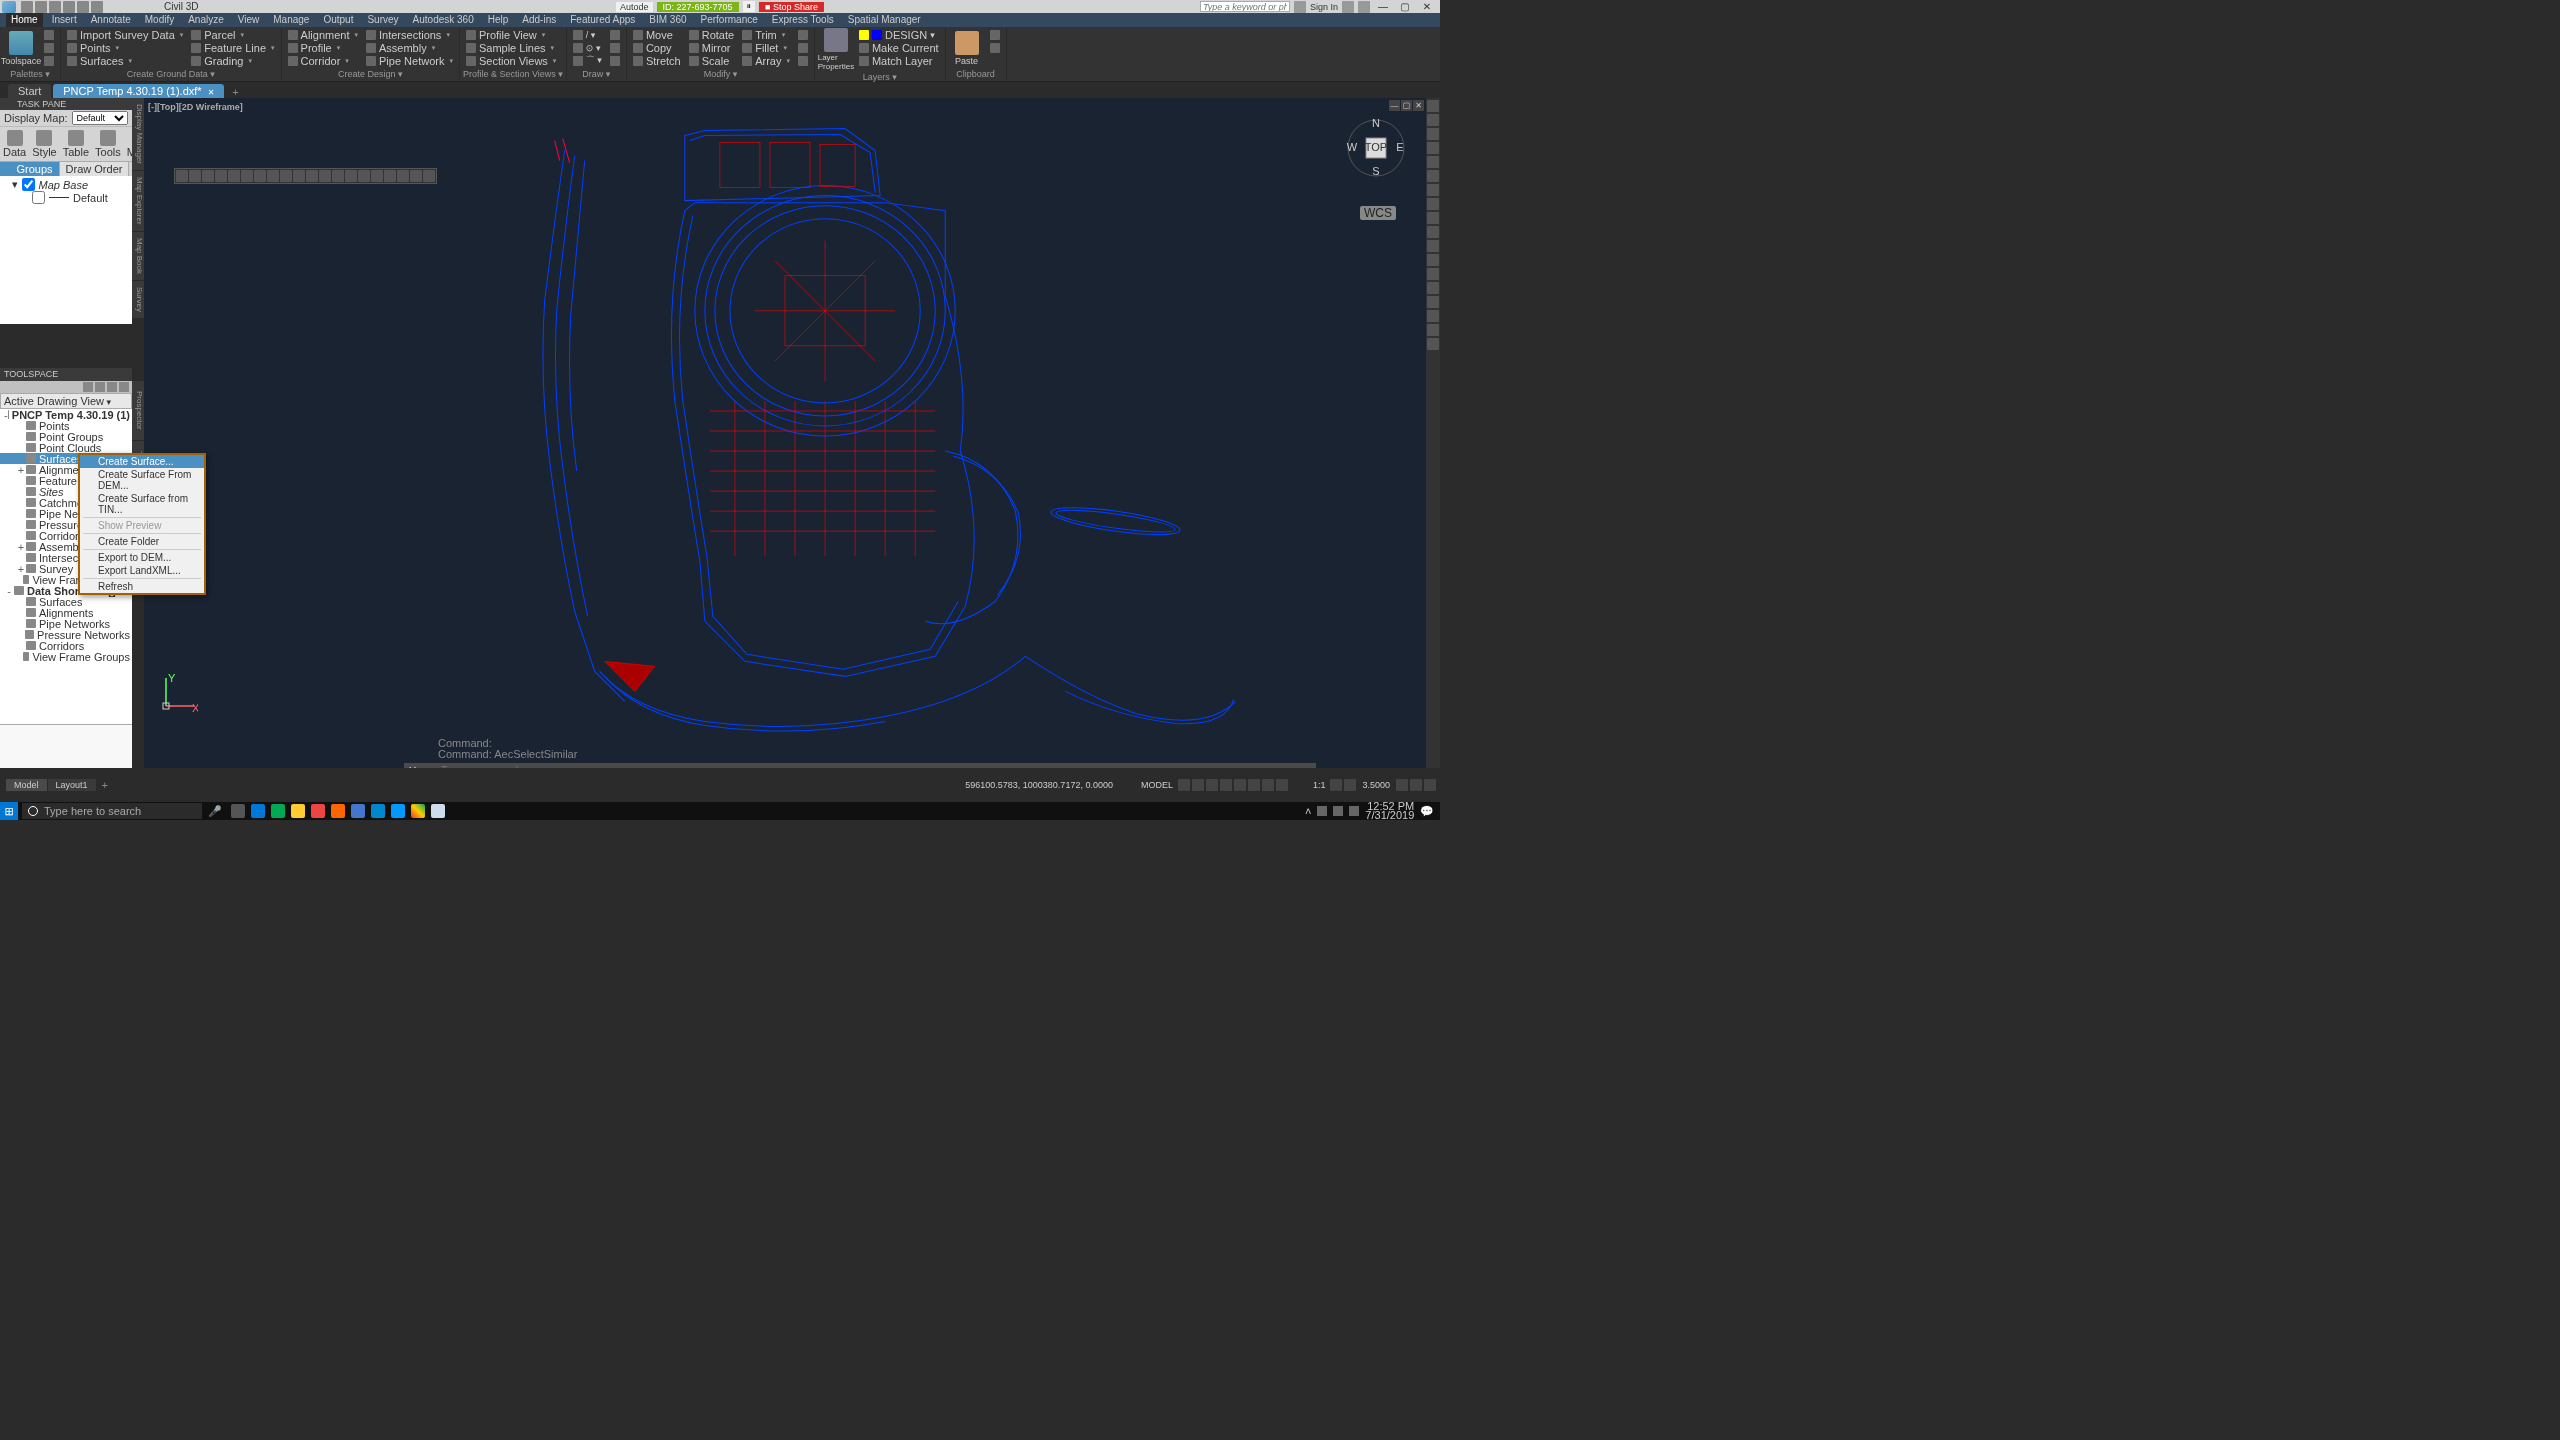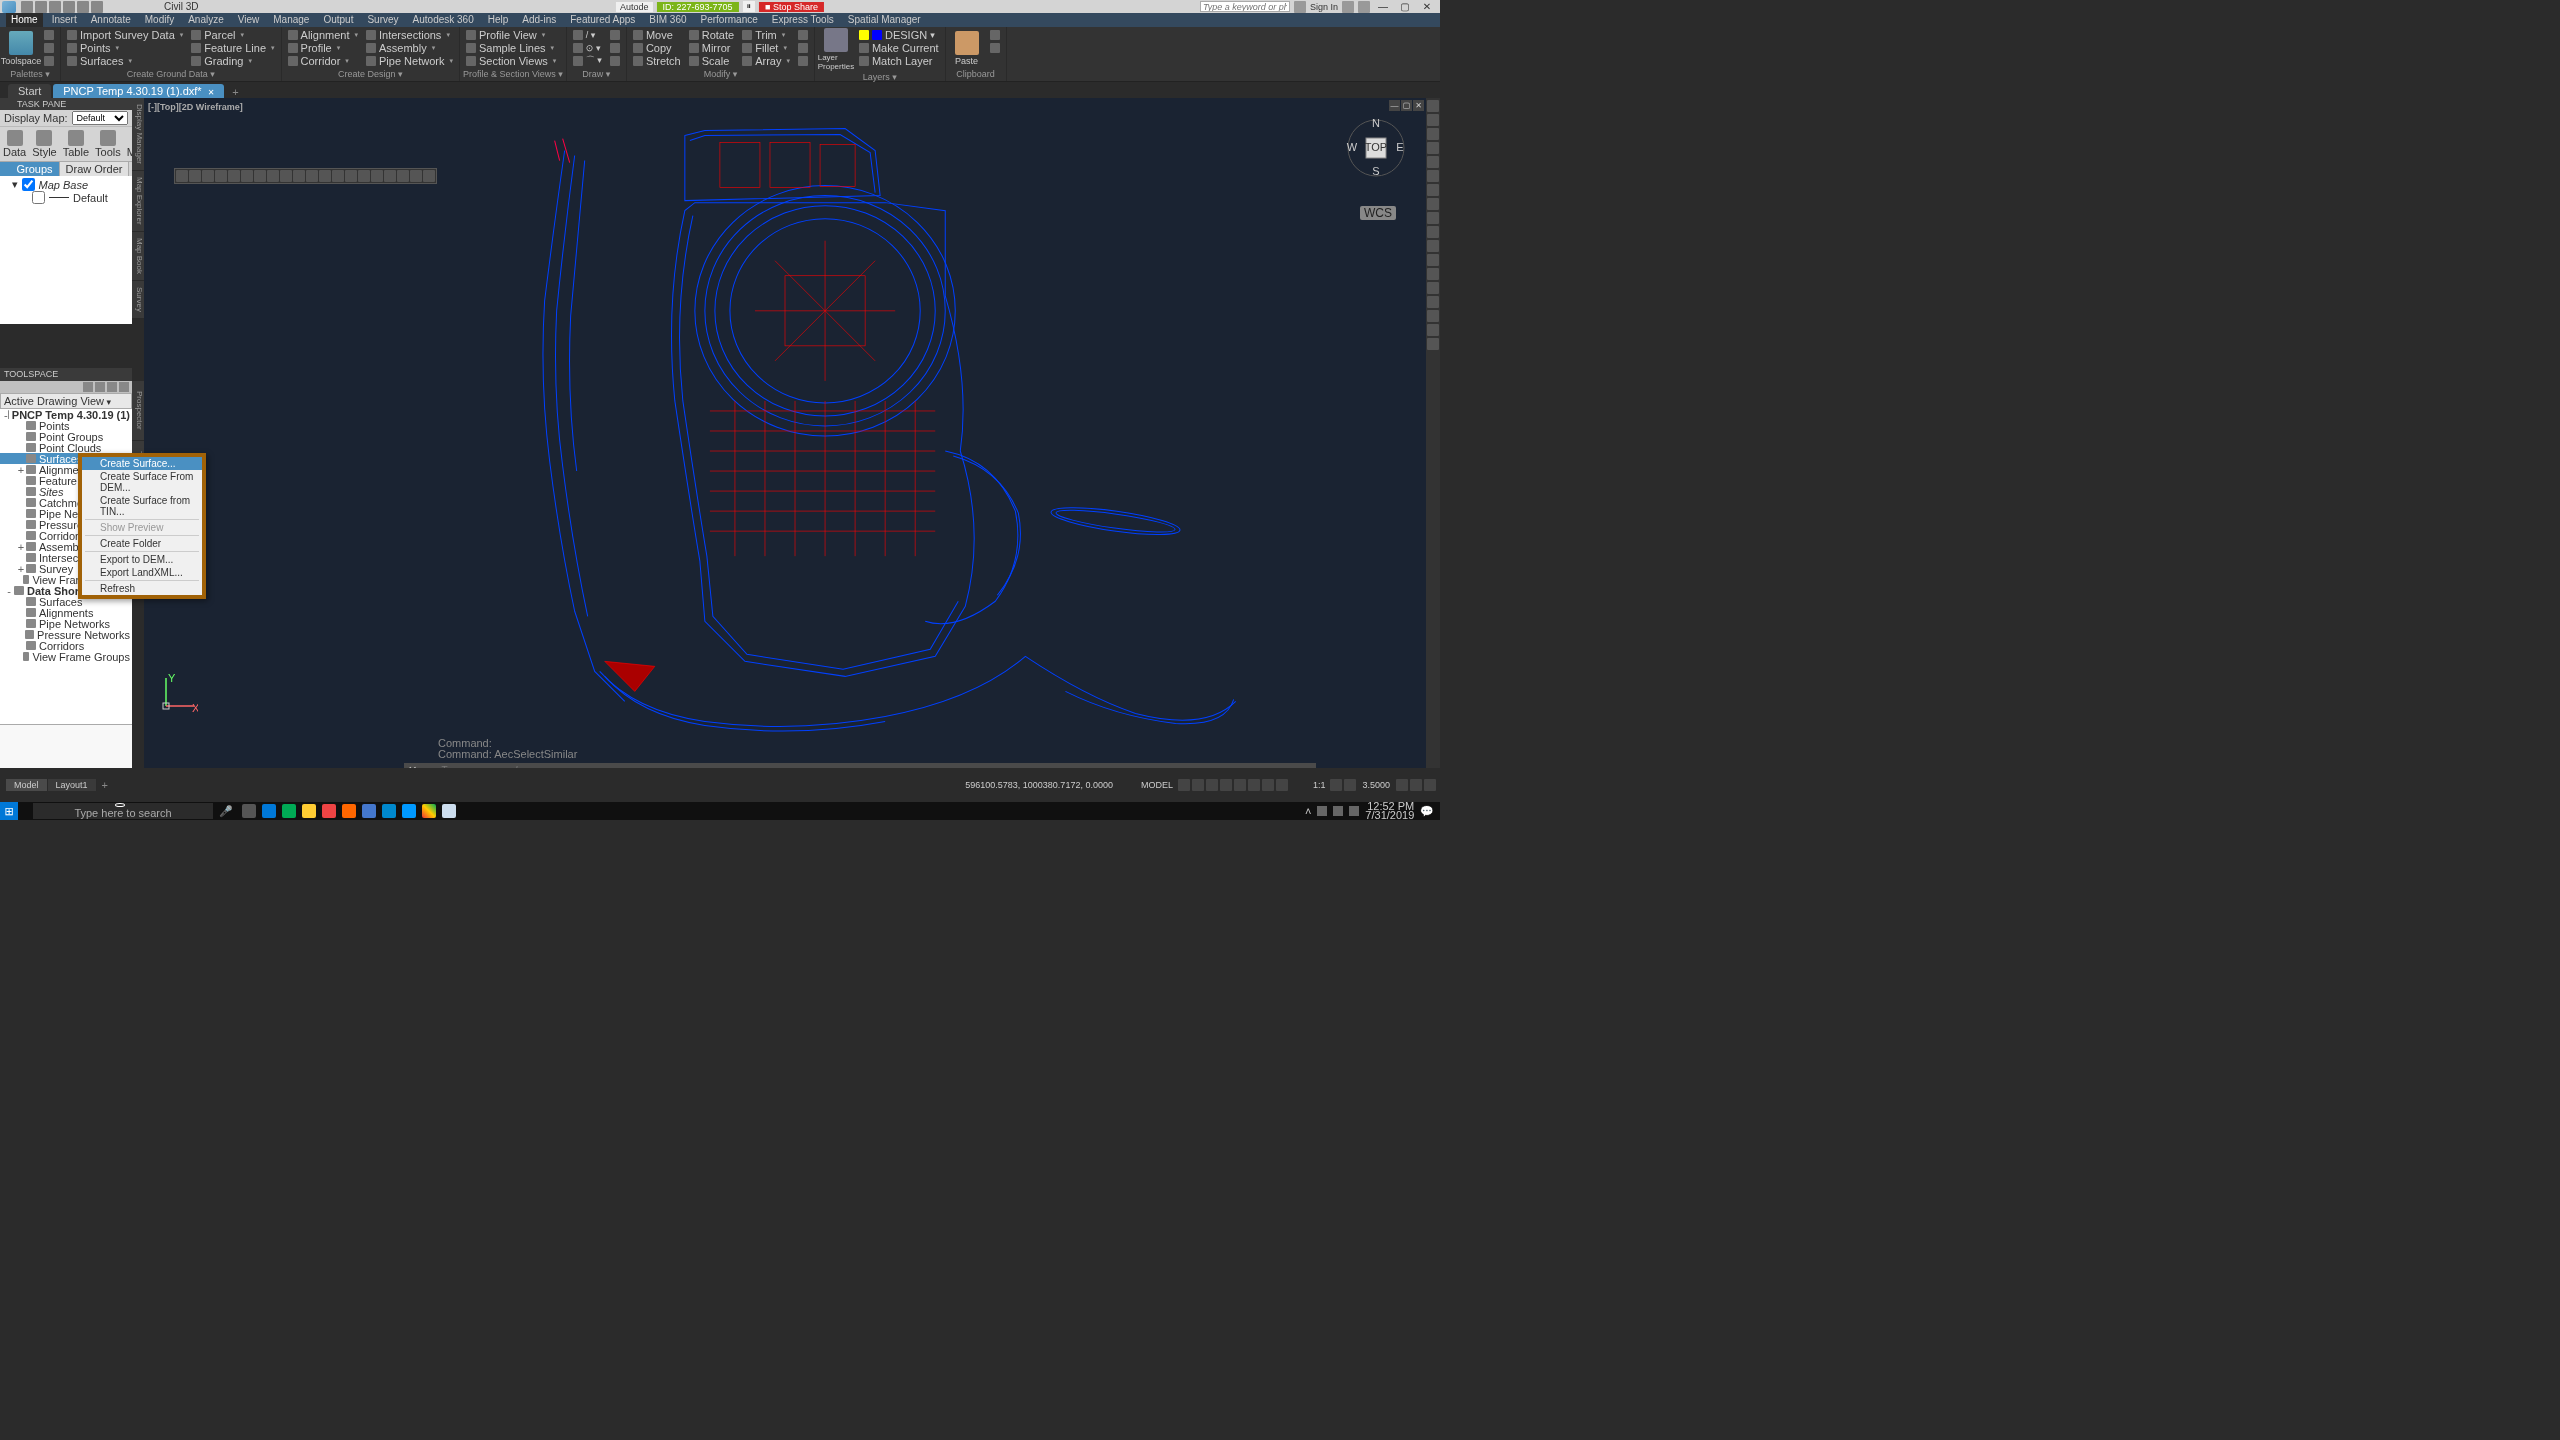--- a/index.html
+++ b/index.html
@@ -61,21 +61,21 @@
 .toolspace .combo { font-size:9px; padding:1px 3px; background:#e8e8e8; border:1px solid #aaa; }
 .toolspace .tree2 { background:#fff; flex:1; font-size:9px; overflow:hidden; }
 .toolspace .tree2 .node { display:flex; align-items:center; padding:0 2px; height:11px; white-space:nowrap; }
 .toolspace .tree2 .node.sel { background:#4a90c2; color:#fff; }
 .toolspace .tree2 .node .exp { width:10px; text-align:center; color:#666; }
 .toolspace .tree2 .node .ico { width:10px; height:9px; background:#888; margin-right:3px; border-radius:1px; }
 .toolspace .preview { height:60px; background:#f8f8f8; border-top:1px solid #aaa; }
 .vert-tabs2 { position:absolute; left:132px; top:381px; width:12px; display:flex; flex-direction:column; }
 .vert-tabs2 .vt { writing-mode:vertical-rl; font-size:8px; color:#999; padding:10px 0; background:#3a3a3a; border-bottom:1px solid #2a2a2a; text-align:center; }
 
-.context-menu { position:absolute; left:78px; top:453px; width:128px; background:#f0f0f0; border:4px solid #a16207; box-shadow:2px 2px 6px rgba(0,0,0,.4); z-index:100; }
+.context-menu { position:absolute; left:78px; top:453px; width:128px; background:#f0f0f0; border:2px solid #a16207; box-shadow:2px 2px 6px rgba(0,0,0,.4); z-index:100; }
 .context-menu .cmi { font-size:10px; padding:1px 8px 1px 18px; color:#333; }
 .context-menu .cmi.hl { background:#4a90c2; color:#fff; }
 .context-menu .cmi.dis { color:#999; }
 .context-menu .sep { height:1px; background:#ccc; margin:1px 3px; }
 
 .canvas { position:absolute; left:144px; top:98px; right:14px; bottom:36px; background:#1a2332; overflow:hidden; }
 .canvas .viewlabel { position:absolute; left:4px; top:4px; font-size:9px; color:#aaa;font-weight:bold; }
 .canvas .winctrl { position:absolute; right:2px; top:2px; display:flex; gap:1px; }
 .canvas .winctrl span { width:11px; height:11px; background:#444; color:#ccc; font-size:8px; text-align:center; line-height:11px; }
 .canvas .toolbar-float { position:absolute; left:30px; top:70px; display:flex; background:#333; border:1px solid #555; padding:1px; gap:1px; }
@@ -97,21 +97,21 @@
 .statusbar .mtabs .mt { font-size:9px; padding:1px 8px; color:#ccc; background:#3a3a3a; border-right:1px solid #2a2a2a; }
 .statusbar .mtabs .mt.active { background:#4a4a4a; }
 .statusbar .mtabs .plus { color:#888; padding:0 5px; }
 .statusbar .right { margin-left:auto; display:flex; align-items:center; gap:2px; padding-right:4px; }
 .statusbar .right .sval { font-size:9px; color:#ccc; padding:0 3px;margin-left:20px; }
 .statusbar .right .sico { width:12px; height:12px; background:#444; border-radius:1px; }
 .statusbar .right .scale { font-size:9px; color:#ccc; padding:0 4px; }
 
 .taskbar { position:absolute; left:0; right:0; bottom:0; height:18px; background:#101010; display:flex; align-items:center; }
 .taskbar .start { width:18px; height:18px; background:#0078d7; display:flex; align-items:center; justify-content:center; color:#fff; }
-.taskbar .search { width:180px; height:16px; background:#2b2b2b; display:flex; align-items:center; padding:0 6px; color:#aaa; font-size:10px; margin-left:15px;flex-direction:column; }
+.taskbar .search { width:180px; height:16px; background:#2b2b2b; display:flex; align-items:center; padding:0 6px; color:#aaa; font-size:10px; margin-left:4px; }
 .taskbar .search .o { width:10px; height:10px; border:1.5px solid #fff; border-radius:50%; margin-right:6px; }
 .taskbar .tico { width:18px; height:16px; margin:0 1px; display:flex; align-items:center; justify-content:center; }
 .taskbar .tico .i { width:14px; height:14px; background:#555; border-radius:2px; }
 .taskbar .tray { margin-left:auto; display:flex; align-items:center; gap:6px; padding-right:6px; }
 .taskbar .tray .time { text-align:right; font-size:9px; color:#ccc; line-height:9px; }
 .taskbar .tray .ti { width:10px; height:10px; background:#666; }
 </style>
 </head>
 <body>
 

